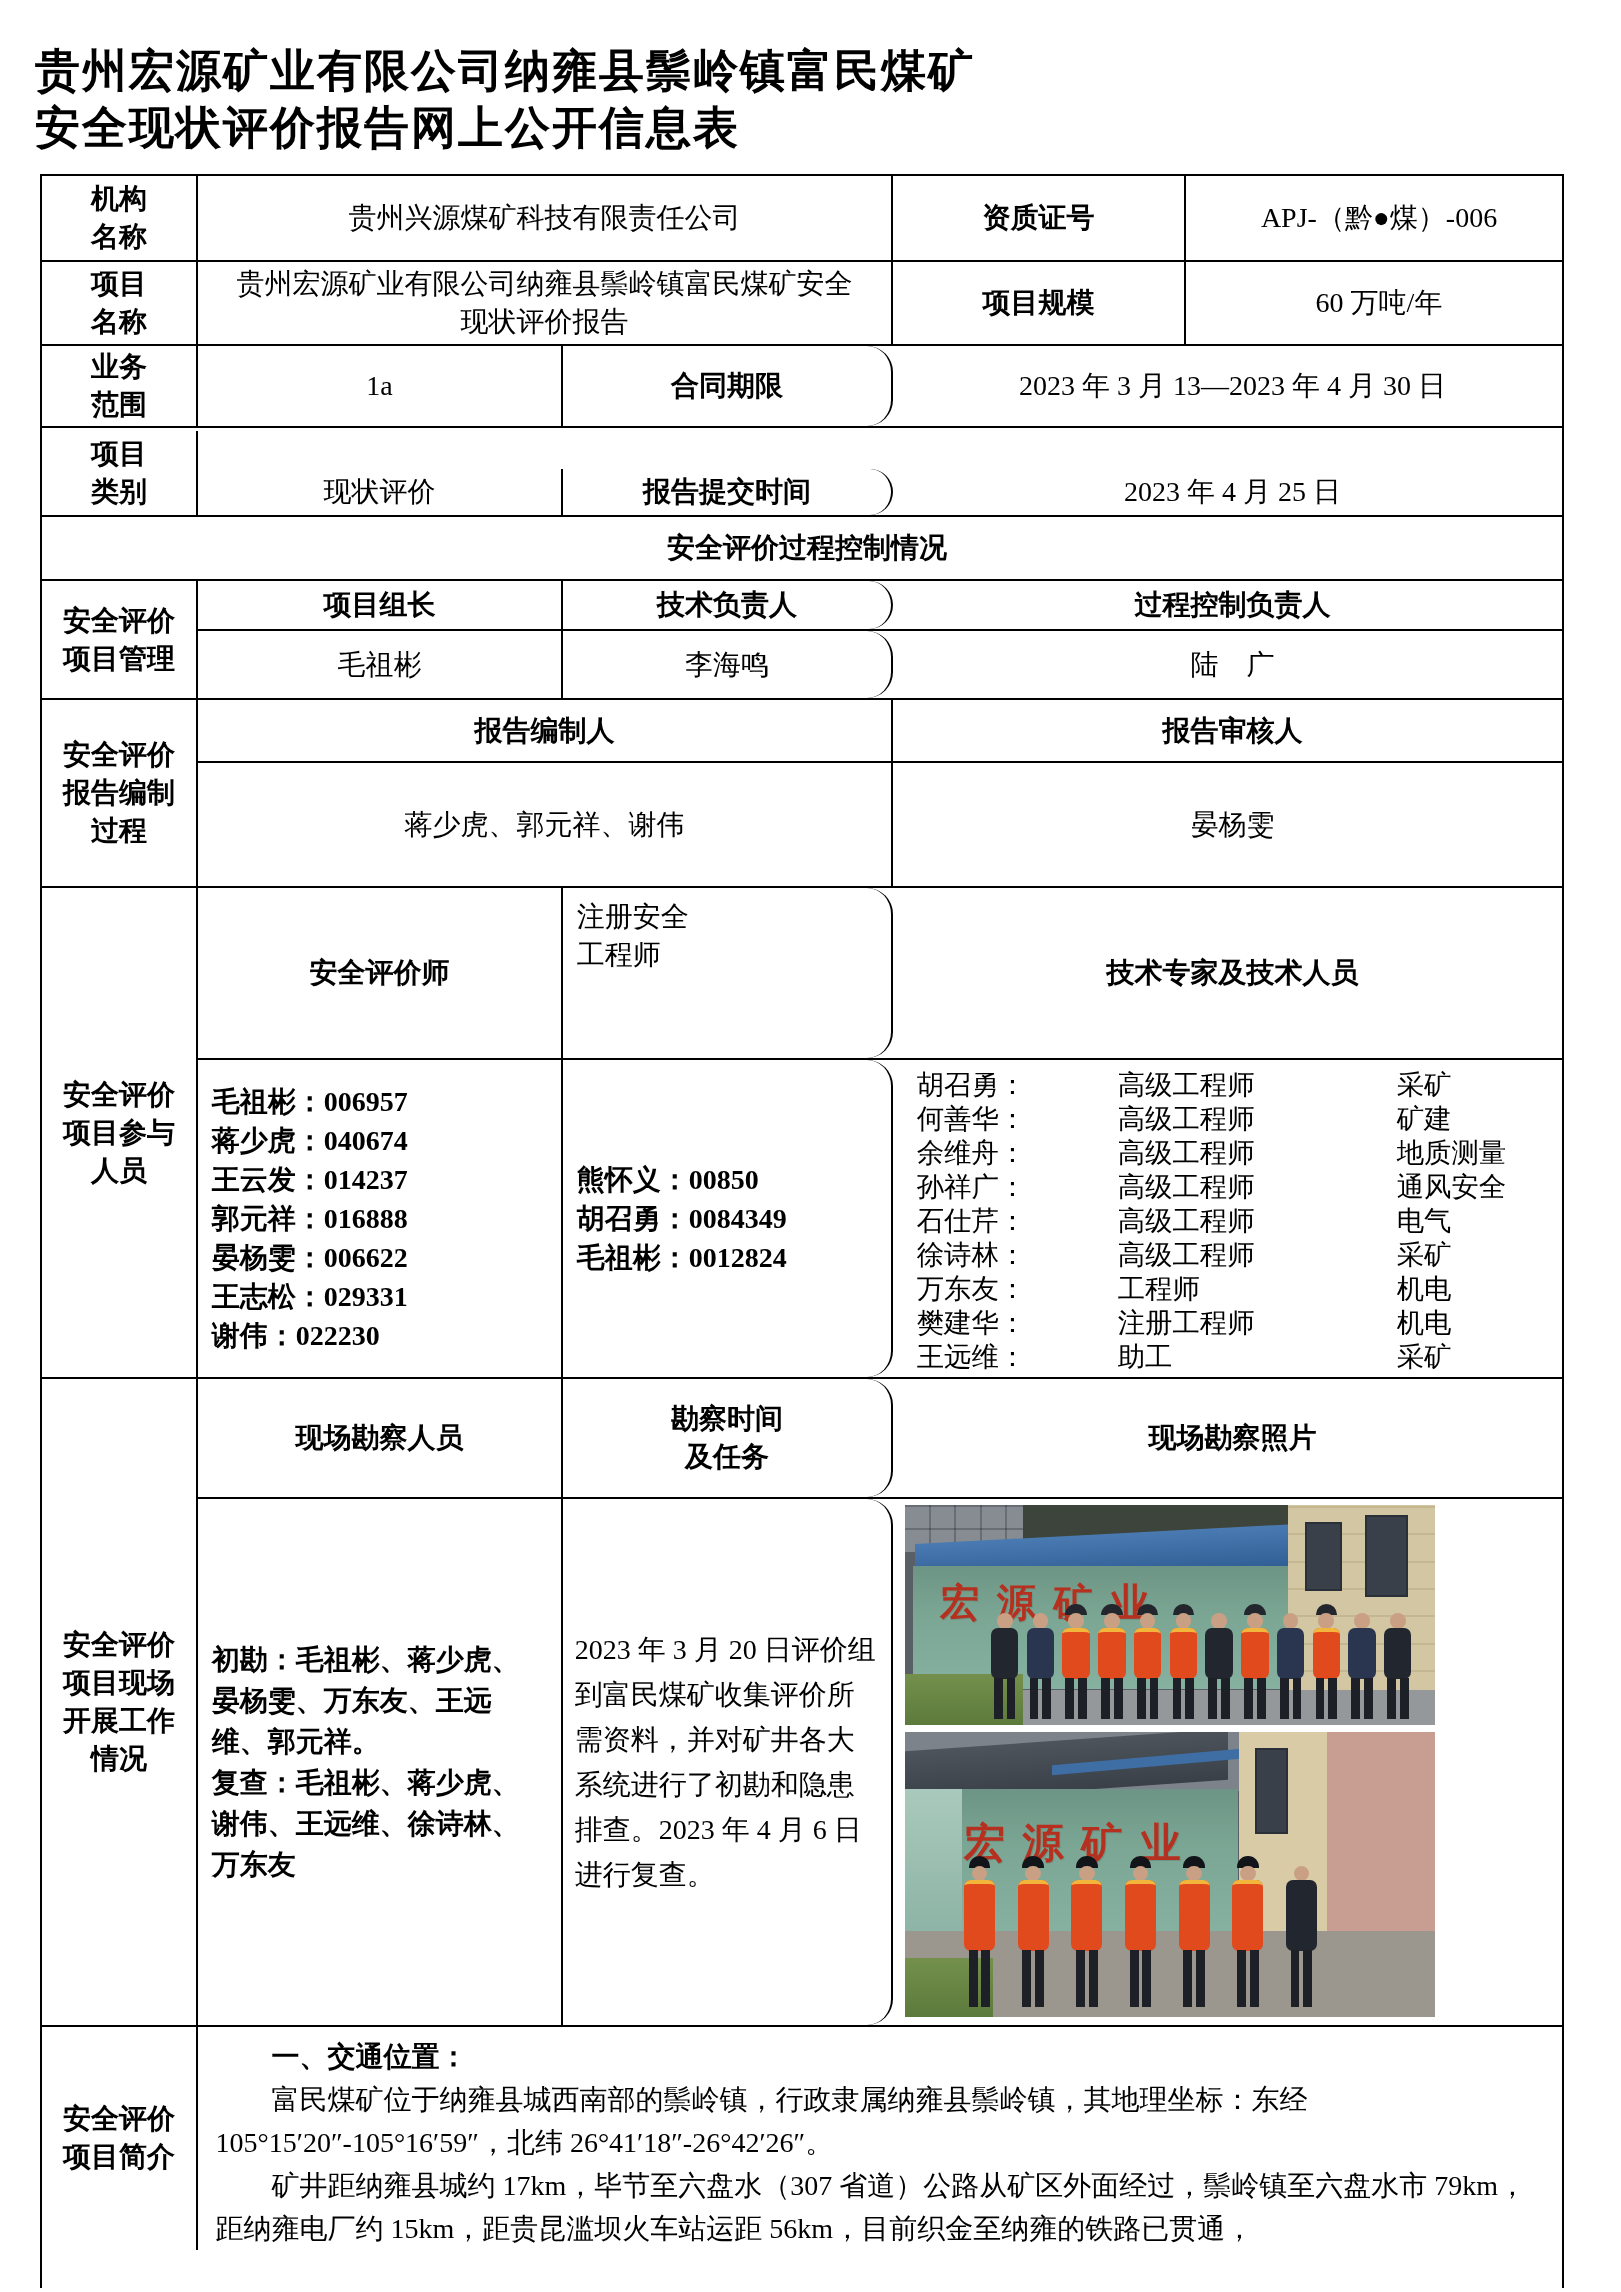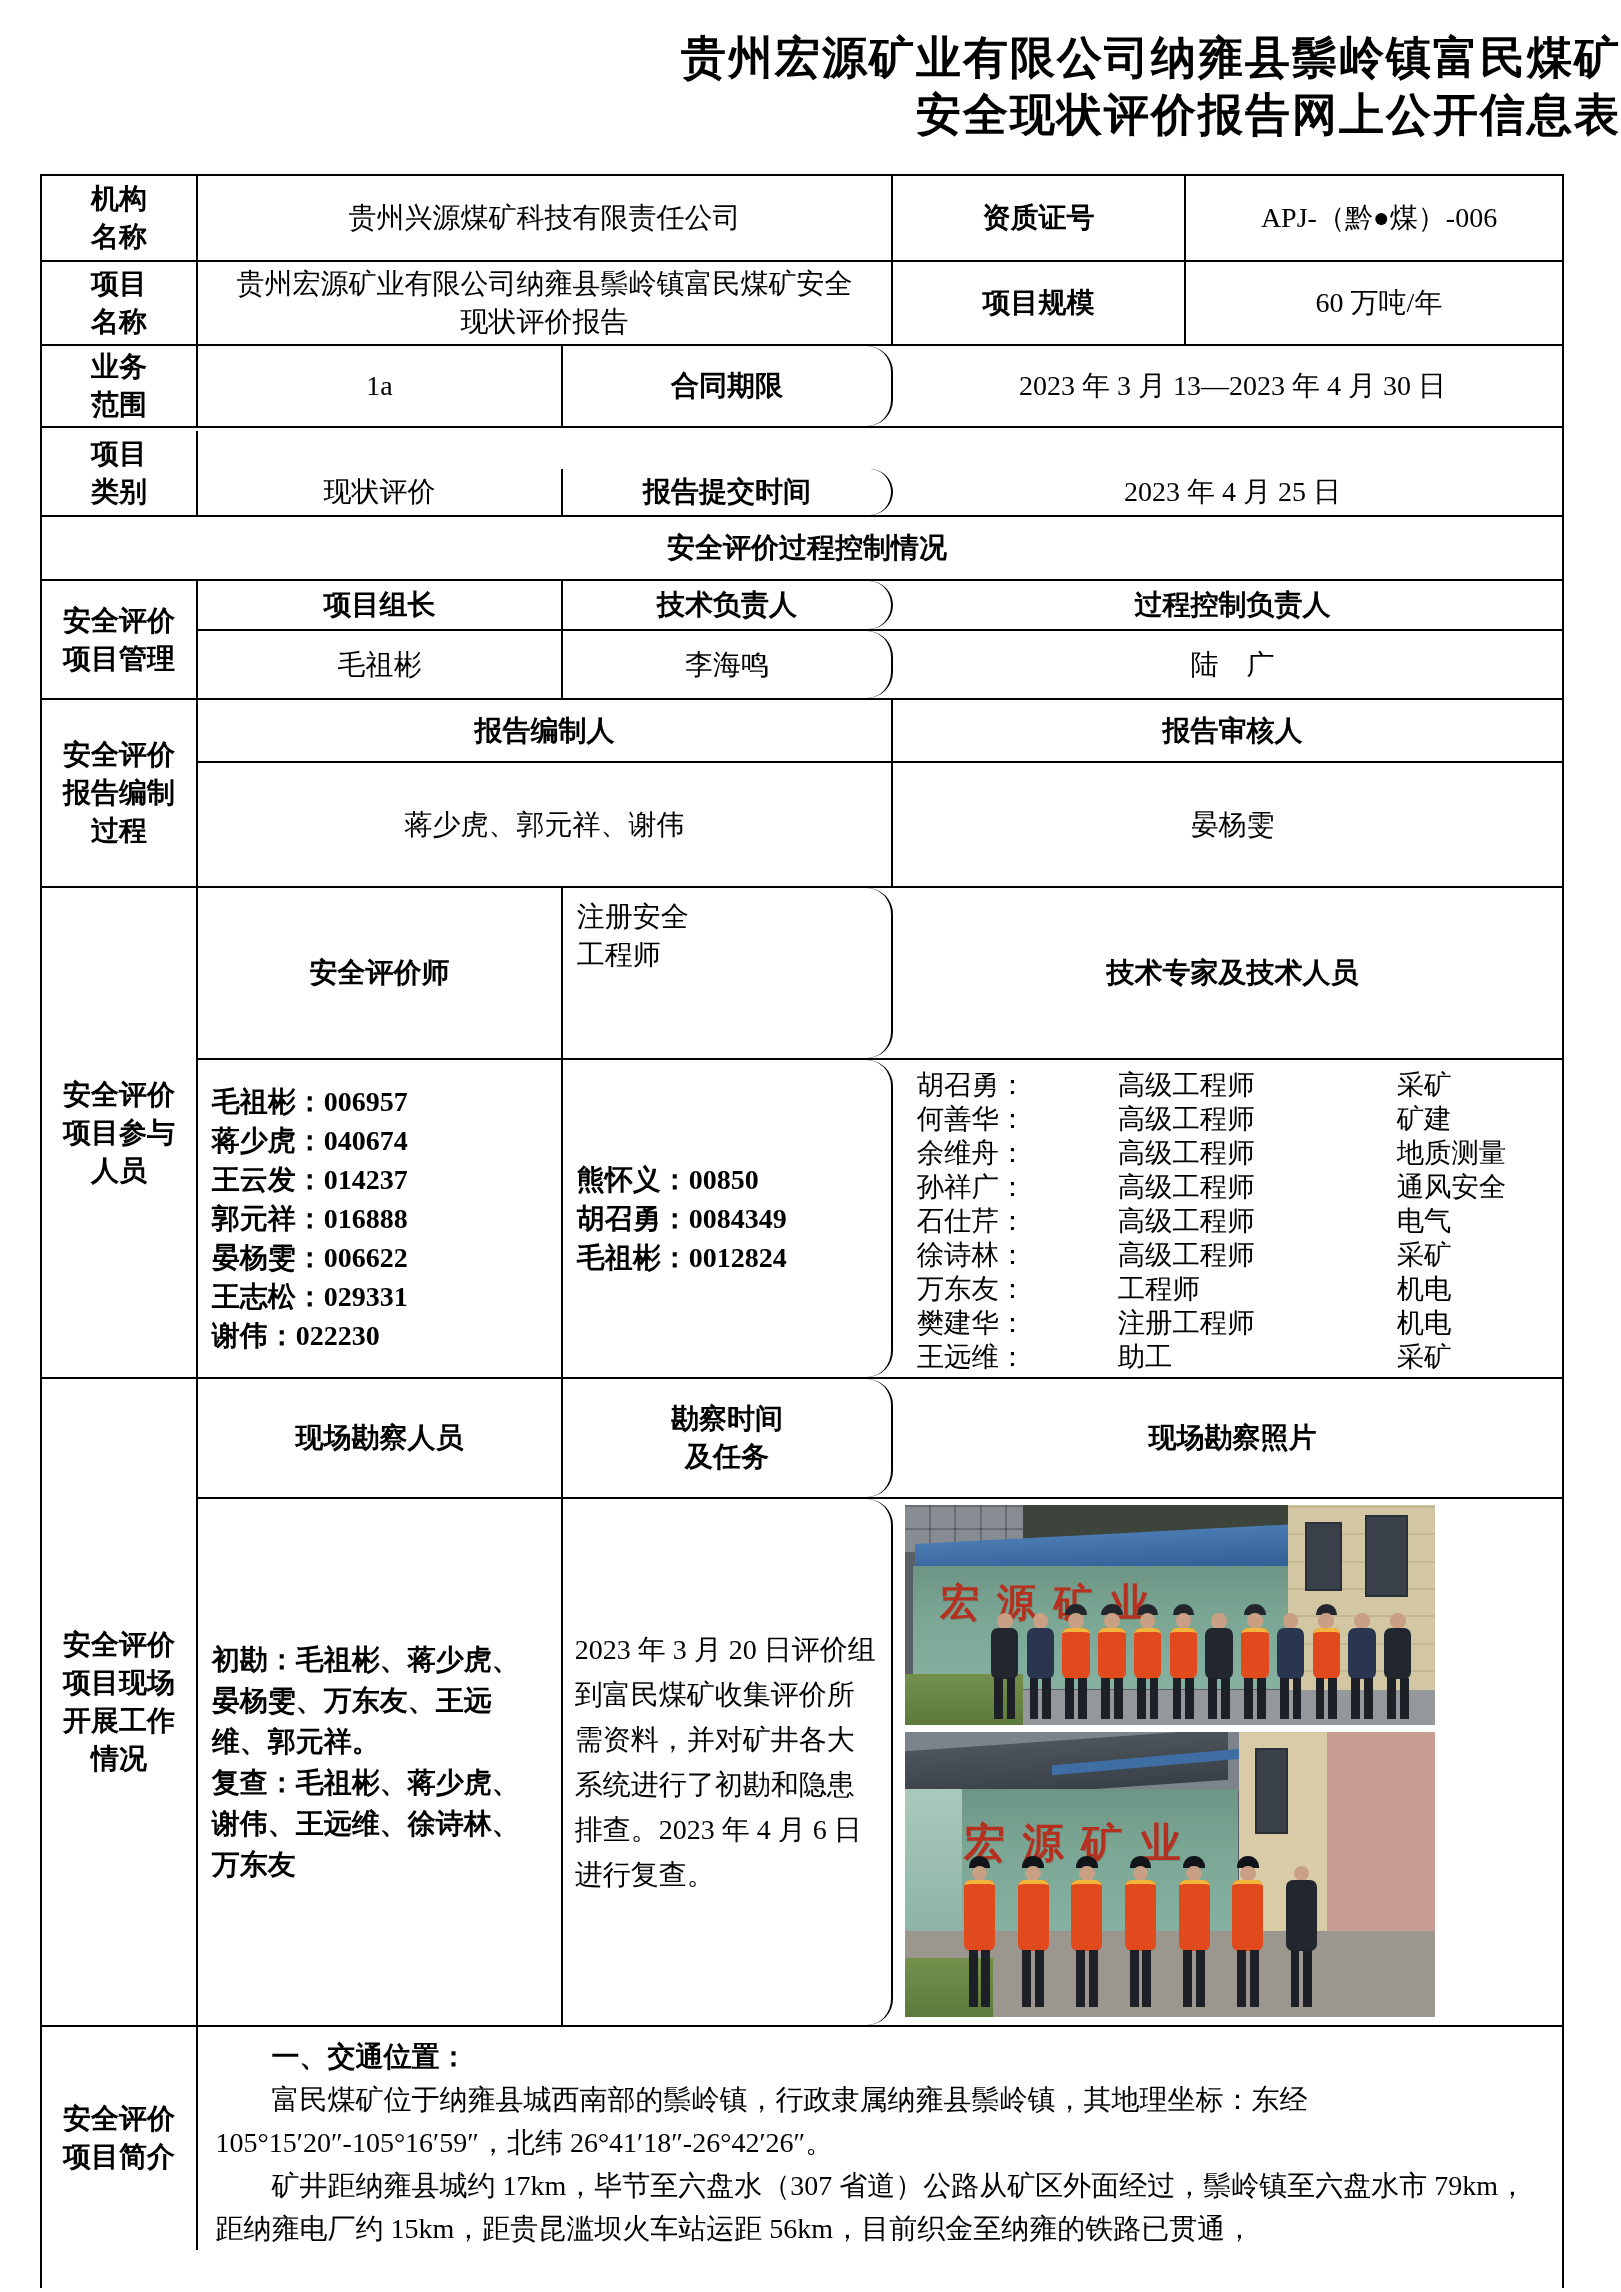--- a/index.html
+++ b/index.html
@@ -5,21 +5,21 @@
   html,body{margin:0;padding:0;background:#888;}
   .page{
     position:relative;
     width:1621px;height:2293px;
     background:#ffffff;
     overflow:hidden;
     font-family:"Liberation Serif","DejaVu Serif",serif;
     color:#000;
   }
   
-  .doc-title{ text-align:right; padding-top:30px; font-weight:bold; font-size:45px; line-height:57px; letter-spacing:2px;}
+  .doc-title{ text-align:left; padding-top:43px; font-weight:bold; font-size:45px; line-height:57px; letter-spacing:2px;margin-left:35px;}
   
   .tbl{
     position:absolute; left:40px; top:174px; width:1524px; bottom:5px;
     border:2.9px solid #000; border-bottom:none;
     box-sizing:border-box;
     font-size:28px;
   }
   .tbl *{box-sizing:border-box;}
   .row{display:flex; border-bottom:2px solid #000;}
   .row.bb3{border-bottom-width:2.9px;}

